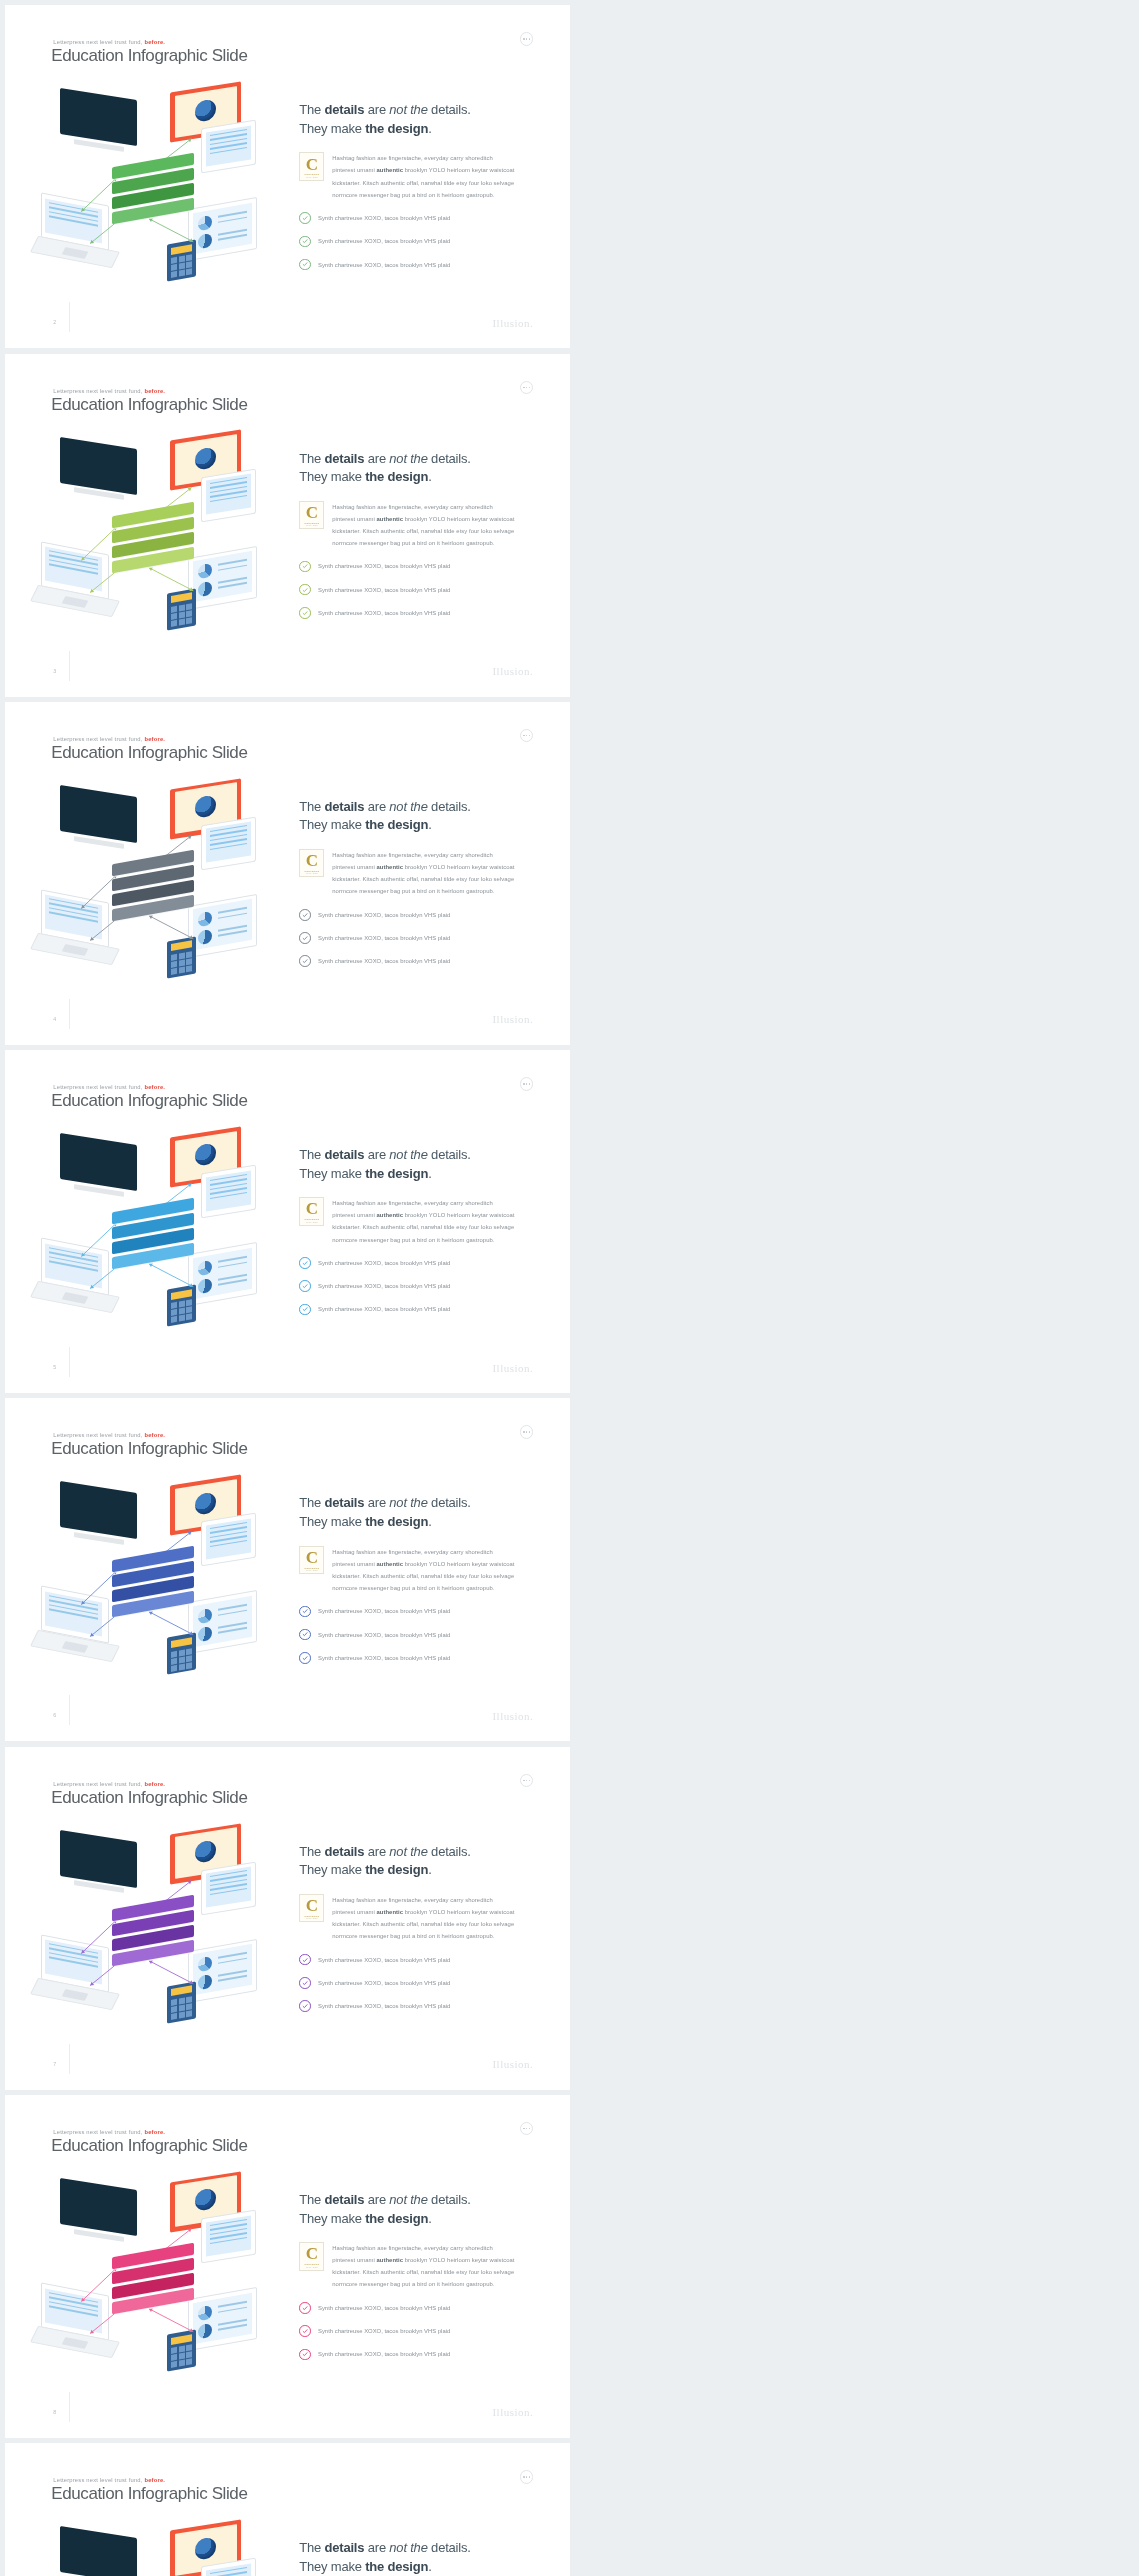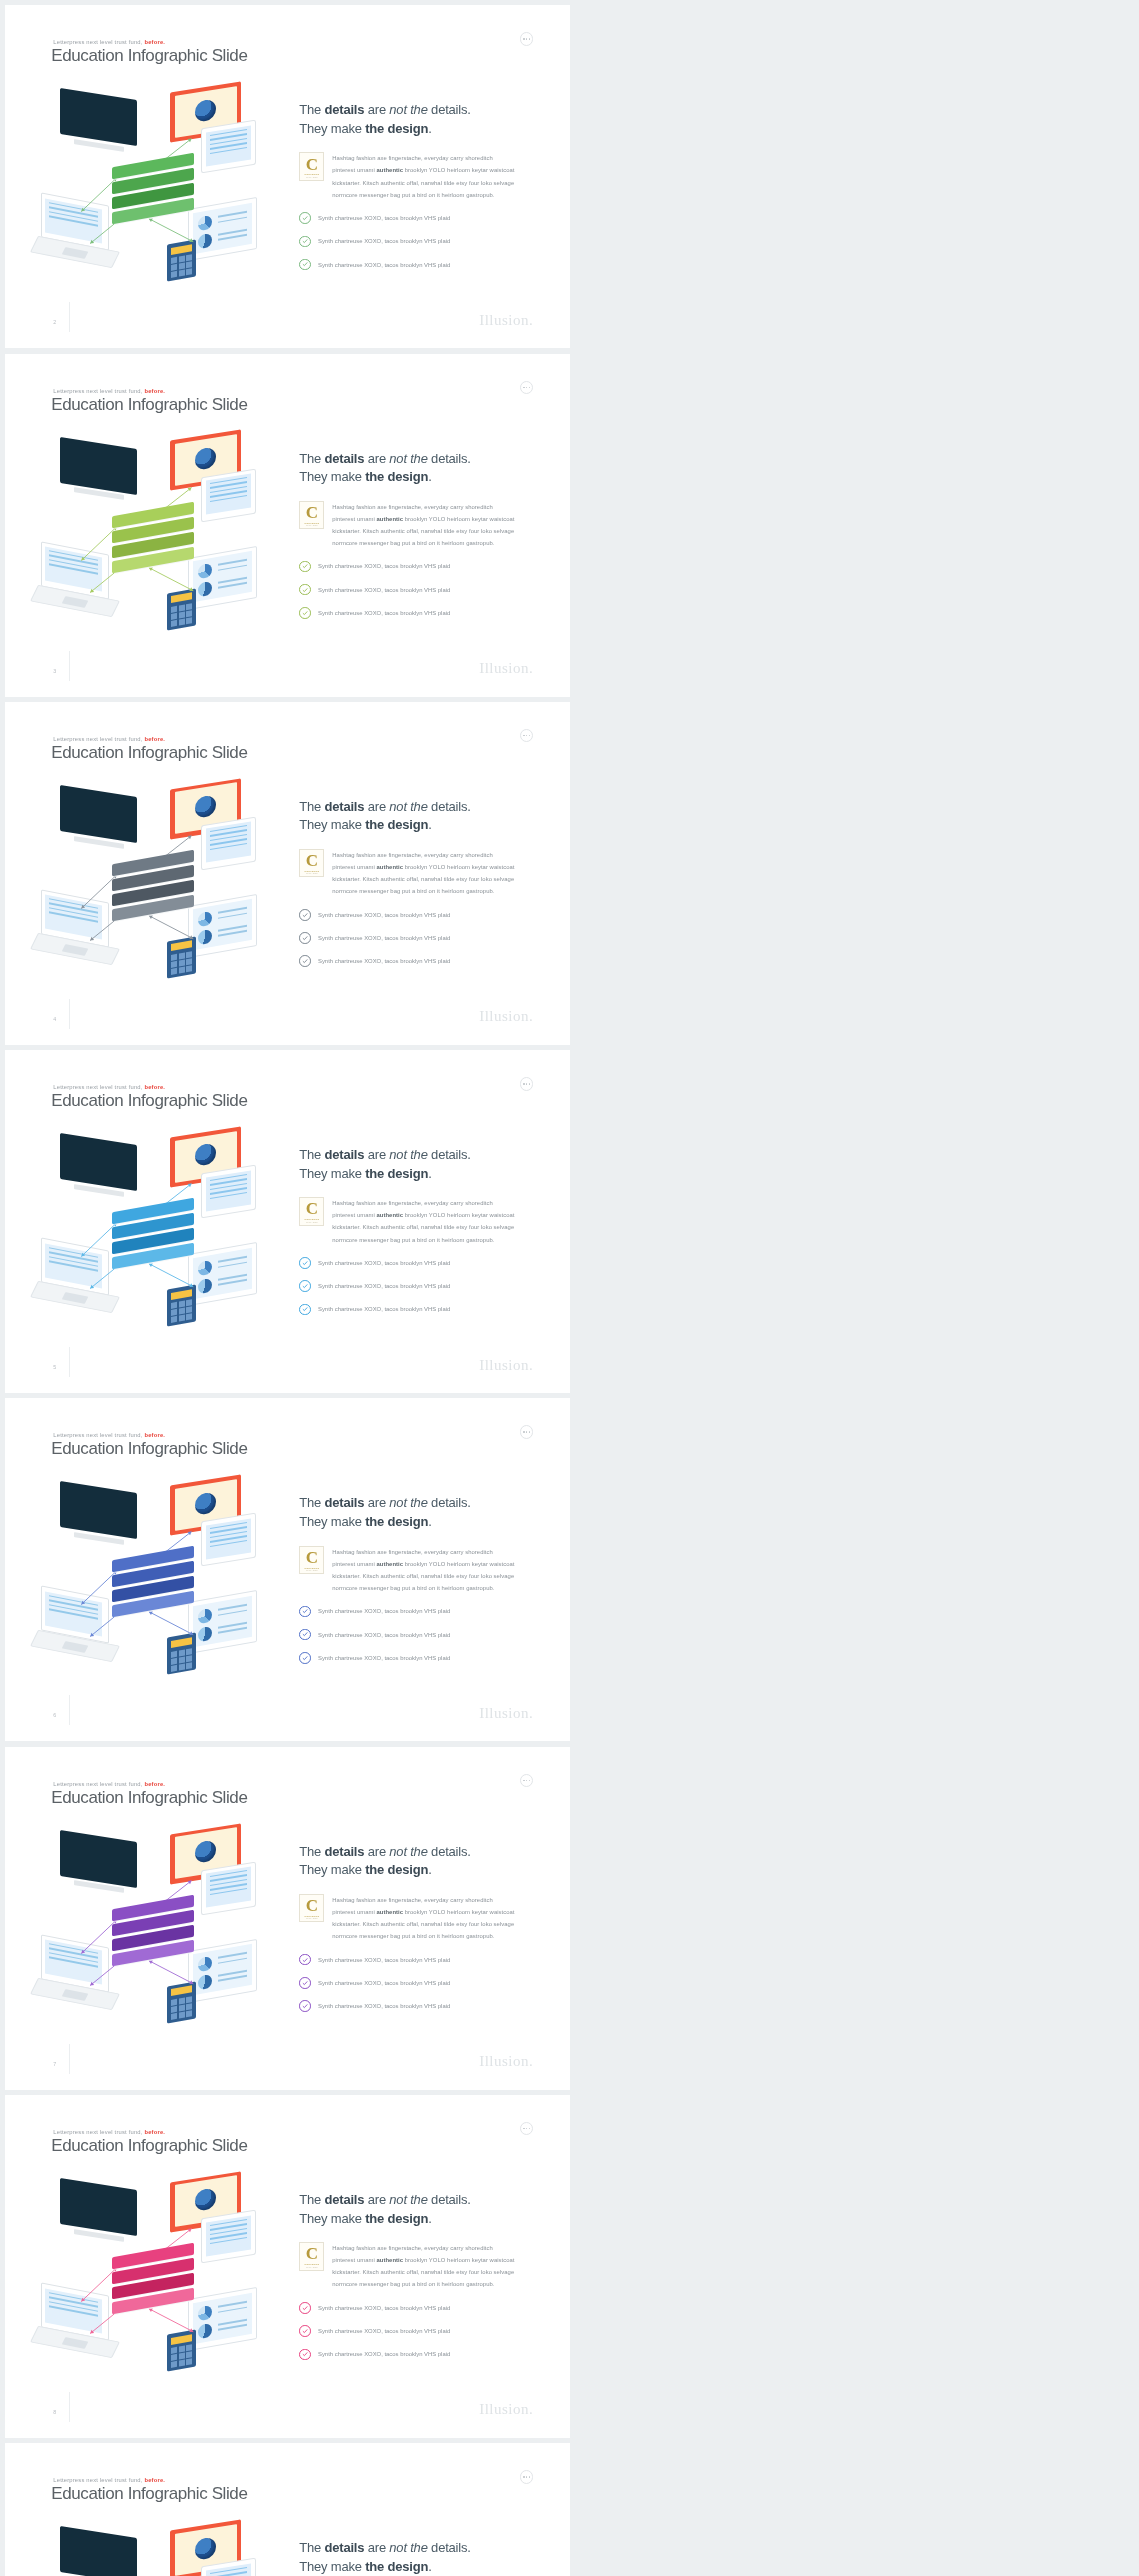--- a/index.html
+++ b/index.html
@@ -204,21 +204,21 @@
   .pagenum {
     position: absolute; left: 48px; bottom: 23px;
     font-size: 5.3px; color: #b9bec3;
   }
   .vline {
     position: absolute; left: 64px; bottom: 16px;
     width: 0.9px; height: 30px; background: #ebeef0;
   }
   .brand {
     position: absolute; right: 37px; bottom: 19.6px;
-    font-size: 15px; color: #dfe3e6; letter-spacing: 0.5px;
+    font-size: 11px; color: #dfe3e6; letter-spacing: 0.5px;
     font-family: "Liberation Serif", serif;
   }
 </style>
 </head>
 <body>
 
 <div class="page">
   <div class="slide">
     <div class="kicker">
       <span>Letterpress next level trust fund,</span>

